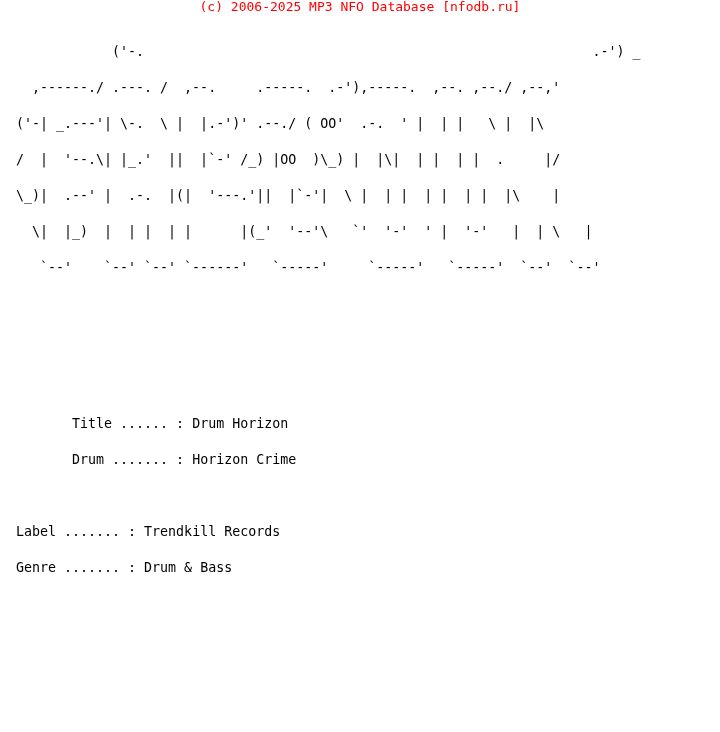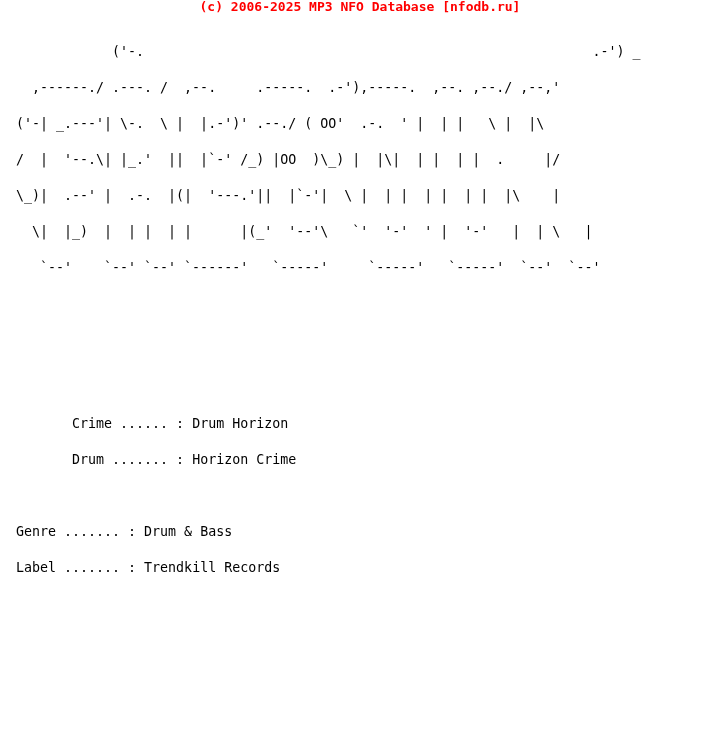--- a/index.html
+++ b/index.html
@@ -15,21 +15,21 @@
       font-family: "DejaVu Sans Mono", "Liberation Mono", monospace;
       color: #000000;
     }
     .header {
       position: absolute;
       top: 0;
       left: 0;
       width: 720px;
       text-align: center;
       font-family: "DejaVu Sans Mono", "Liberation Mono", monospace;
-      font-weight: bold;
+      font-weight: normal;
       font-size: 13px;
       line-height: 13px;
       color: #ff0000;
       letter-spacing: 0px;
     }
     .nfo {
       position: absolute;
       top: 22px;
       left: 16px;
       margin: 0;
@@ -52,25 +52,25 @@
   <span class="line">  ,------./ .---. /  ,--.     .-----.  .-'),-----.  ,--. ,--./ ,--,'</span>
   <span class="line">('-| _.---'| \-.  \ |  |.-')' .--./ ( OO'  .-.  ' |  | |   \ |  |\</span>
   <span class="line">/  |  '--.\| |_.'  ||  |`-' /_) |OO  )\_) |  |\|  | |  | |  .     |/</span>
   <span class="line">\_)|  .--' |  .-.  |(|  '---.'||  |`-'|  \ |  | |  | |  | |  |\    |</span>
   <span class="line">  \|  |_)  |  | |  | |      |(_'  '--'\   `'  '-'  ' |  '-'   |  | \   |</span>
   <span class="line">   `--'    `--' `--' `------'   `-----'     `-----'   `-----'  `--'  `--'</span>
   <span class="spacer"></span>
   <span class="spacer"></span>
   <span class="spacer"></span>
 
-  <span class="line"><span>       Crime ...... : </span><span>Drum Horizon</span></span>
+  <span class="line"><span>       Title ...... : </span><span>Drum Horizon</span></span>
   <span class="line"><span>       Drum ....... : </span><span>Horizon Crime</span></span>
   <span class="spacer"></span>
+  <span class="line"><span>Label ....... : </span><span>Trendkill Records</span></span>
   <span class="line"><span>Genre ....... : </span><span>Drum &amp; Bass</span></span>
-  <span class="line"><span>Label ....... : </span><span>Trendkill Records</span></span>
   <span class="spacer"></span>
   
   
   
   
   
   
   
   
   

